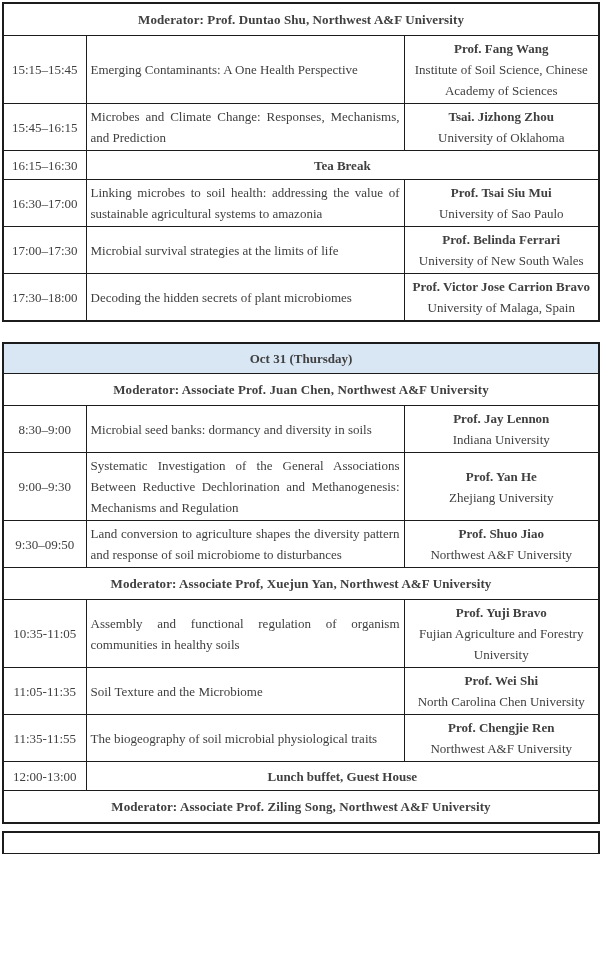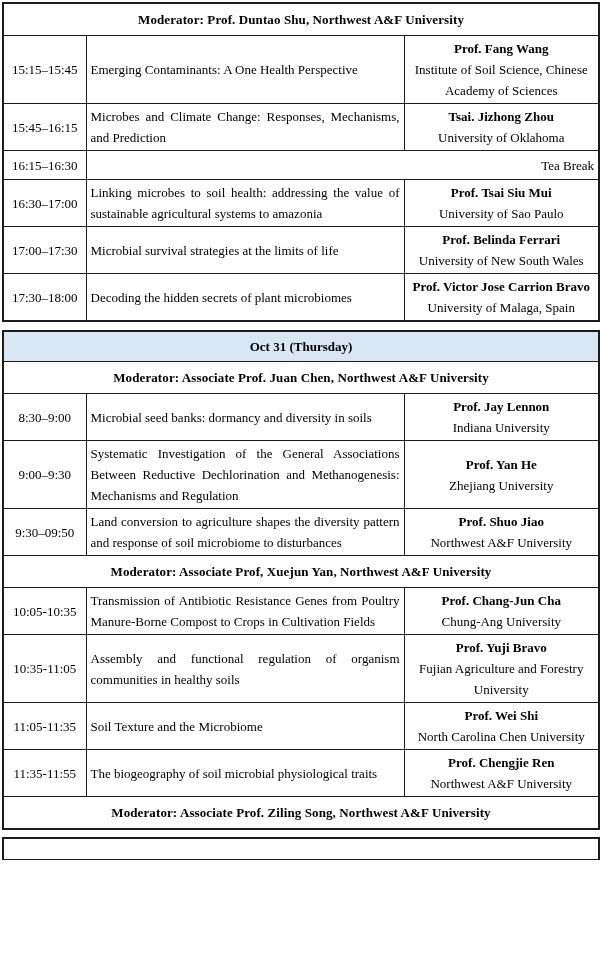--- a/index.html
+++ b/index.html
@@ -6,30 +6,30 @@
     margin: 0; padding: 0;
     width: 600px; height: 973px;
     overflow: hidden;
     background: #ffffff;
   }
   #doc {
     box-sizing: border-box;
     width: 600px; height: 973px;
     padding: 2px 2px 0 2px;
     font-family: "Liberation Serif", "DejaVu Serif", serif;
-    color: #000000;
+    color: #404040;
   }
   table.sched {
     border-collapse: collapse;
     table-layout: fixed;
     width: 596px;
     font-size: 13px;
     border: 2px solid var(--border-col, #1c1c1c);
   }
-  table.sched.gap-before   { margin-top: 8px; }
+  table.sched.gap-before   { margin-top: 20px; }
   table.sched.gap-before-lg{ margin-top: 7px; }
   table.sched td {
     border: 1px solid var(--border-col, #1c1c1c);
     vertical-align: middle;
     line-height: 21px;
     padding: 2px 4px;
   }
   td.mod-label {
     font-weight: bold;
     text-align: center;
@@ -45,22 +45,22 @@
   td.time-cell {
     text-align: center;
     padding: 2px 1px;
   }
   td.topic-cell {
     text-align: justify;
     text-align-last: left;
     padding: 3px 9px;
   }
   td.break-label {
-    font-weight: normal;
-    text-align: right;
+    font-weight: bold;
+    text-align: center;
     height: 24px;
   }
   td.speaker-cell {
     text-align: center;
     padding: 3px 2px;
   }
   .speaker-name {
     font-weight: bold;
     white-space: nowrap;
   }
@@ -164,28 +164,20 @@
           <td class="topic-cell">Land conversion to agriculture shapes the diversity pattern and response of soil microbiome to disturbances</td>
           <td class="speaker-cell">
             <div class="speaker-name">Prof. Shuo Jiao</div>
             <div class="speaker-affiliation">Northwest A&amp;F University</div>
           </td>
         </tr>
         <tr class="row-moderator">
           <td class="mod-label" colspan="3">Moderator: Associate Prof, Xuejun Yan, Northwest A&amp;F University</td>
         </tr>
         <tr class="row-session">
-          <td class="time-cell">10:05-10:35</td>
-          <td class="topic-cell">Transmission of Antibiotic Resistance Genes from Poultry Manure-Borne Compost to Crops in Cultivation Fields</td>
-          <td class="speaker-cell">
-            <div class="speaker-name">Prof. Chang-Jun Cha</div>
-            <div class="speaker-affiliation">Chung-Ang University</div>
-          </td>
-        </tr>
-        <tr class="row-session">
           <td class="time-cell">10:35-11:05</td>
           <td class="topic-cell">Assembly and functional regulation of organism communities in healthy soils</td>
           <td class="speaker-cell">
             <div class="speaker-name">Prof. Yuji Bravo</div>
             <div class="speaker-affiliation">Fujian Agriculture and Forestry University</div>
           </td>
         </tr>
         <tr class="row-session">
           <td class="time-cell">11:05-11:35</td>
           <td class="topic-cell">Soil Texture and the Microbiome</td>
@@ -194,20 +186,24 @@
             <div class="speaker-affiliation">North Carolina Chen University</div>
           </td>
         </tr>
         <tr class="row-session">
           <td class="time-cell">11:35-11:55</td>
           <td class="topic-cell">The biogeography of soil microbial physiological traits</td>
           <td class="speaker-cell">
             <div class="speaker-name">Prof. Chengjie Ren</div>
             <div class="speaker-affiliation">Northwest A&amp;F University</div>
           </td>
+        </tr>
+        <tr class="row-break">
+          <td class="time-cell">12:00-13:00</td>
+          <td class="break-label" colspan="2">Lunch buffet, Guest House</td>
         </tr>
         <tr class="row-moderator">
           <td class="mod-label" colspan="3">Moderator: Associate Prof. Ziling Song, Northwest A&amp;F University</td>
         </tr>
       </tbody>
     </table>
     <table class="sched gap-before-lg partial-seg">
       <colgroup>
         <col style="width: 83px;">
         <col style="width: 318px;">

